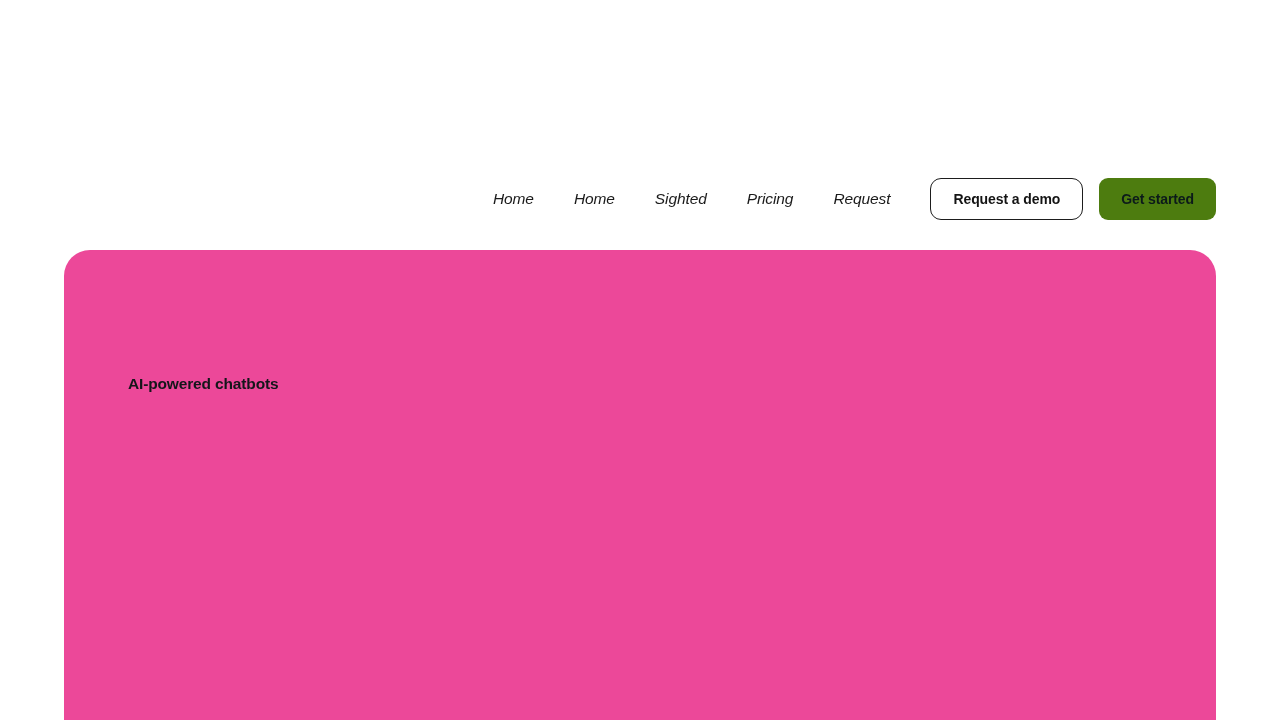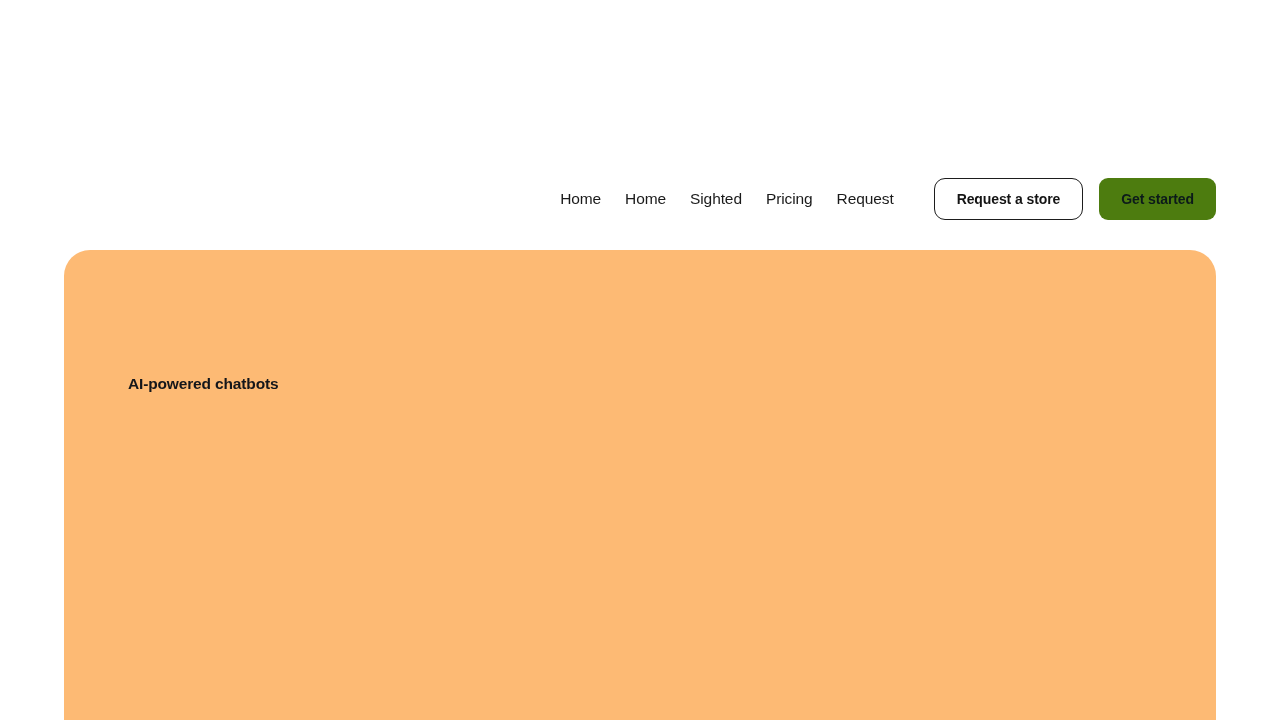--- a/index.html
+++ b/index.html
@@ -64,21 +64,22 @@
 
   .header-right {
     margin-left: auto;
     display: flex;
     align-items: center;
   }
 
   .main-nav {
     display: flex;
     align-items: center;
-    gap: 0px;
+    gap: 16px;
+    font-style: italic;
   }
 
   .nav-link {
     color: #1a1a1a;
     font-size: 15.5px;
     font-weight: 400;
     letter-spacing: -0.1px;
     text-decoration: none;
     white-space: nowrap;
     padding: 6px 12px;
@@ -123,21 +124,21 @@
     border-radius: 9px;
   }
 
   
   .hero-card {
     position: absolute;
     top: 250px;
     left: 64px;
     width: 1152px;
     height: 470px;
-    background: #fdba74;
+    background: #ec4899;
     border-radius: 26px 26px 0 0;
     overflow: hidden;
   }
 
   .hero-inner {
     padding: 126px 0 0 64px;
   }
 
   .hero-eyebrow {
     font-size: 15.5px;
@@ -170,21 +171,21 @@
 
       <nav class="main-nav">
         <a class="nav-link" href="#">Home</a>
         <a class="nav-link" href="#">Home</a>
         <a class="nav-link" href="#">Sighted</a>
         <a class="nav-link" href="#">Pricing</a>
         <a class="nav-link" href="#">Request</a>
       </nav>
 
       <div class="header-actions">
-        <button class="btn btn-outline">Request a store</button>
+        <button class="btn btn-outline">Request a demo</button>
         <button class="btn btn-primary">Get started</button>
       </div>
 
     </div>
   </header>
 
   <section class="hero-card">
     <div class="hero-inner">
       <div class="hero-eyebrow">AI-powered chatbots</div>
     </div>

